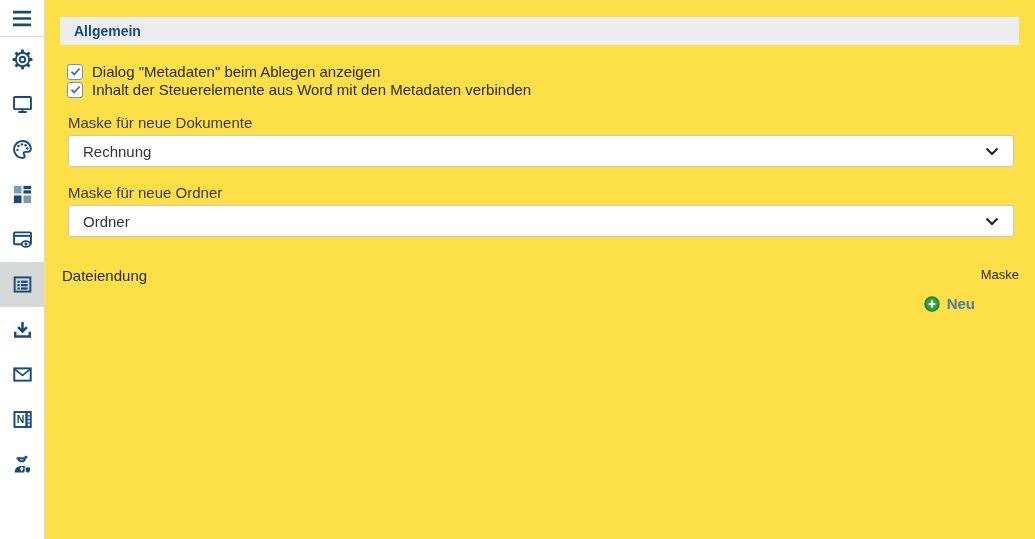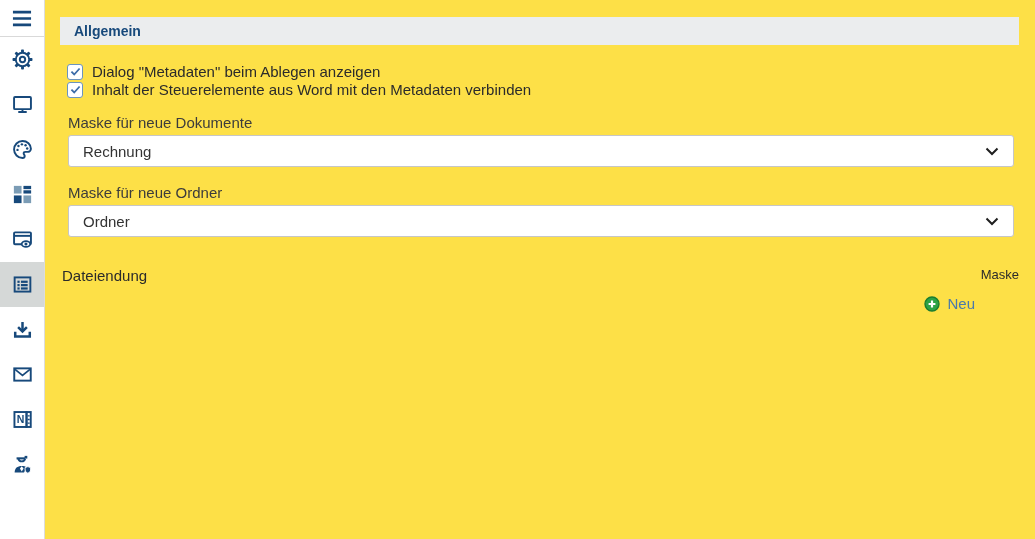--- a/index.html
+++ b/index.html
@@ -43,21 +43,21 @@
     padding:0 14px; cursor:pointer; }
   .dropdown-value { font-size:15px; color:#333;text-align:center; }
 
   .table-header { display:flex; margin-top:30px; height:17px;justify-content:space-between; }
   .table-header .col1 { margin-left:2px; width:423px; font-size:15px; color:#2b2b2b; }
   .table-header .col2 { font-size:13px; color:#2b2b2b; }
 
   .neu-row { display:flex; justify-content:flex-end; padding-right:44px; margin-top:11px; }
   .neu-btn { display:flex; align-items:center; gap:7px; background:none; border:none;
     cursor:pointer; padding:0; font-family:"Liberation Sans", sans-serif; }
-  .neu-label { font-size:15px; font-weight:normal; color:#4b79ab; }
+  .neu-label { font-size:15px; font-weight:bold; color:#4b79ab; }
 </style>
 </head>
 <body>
 
 <div class="app">
 
   <nav class="sidebar">
     <div class="sidebar-top">
       <svg width="22" height="19" viewBox="0 0 24 21">
         <g stroke="#17497b" stroke-width="3">

